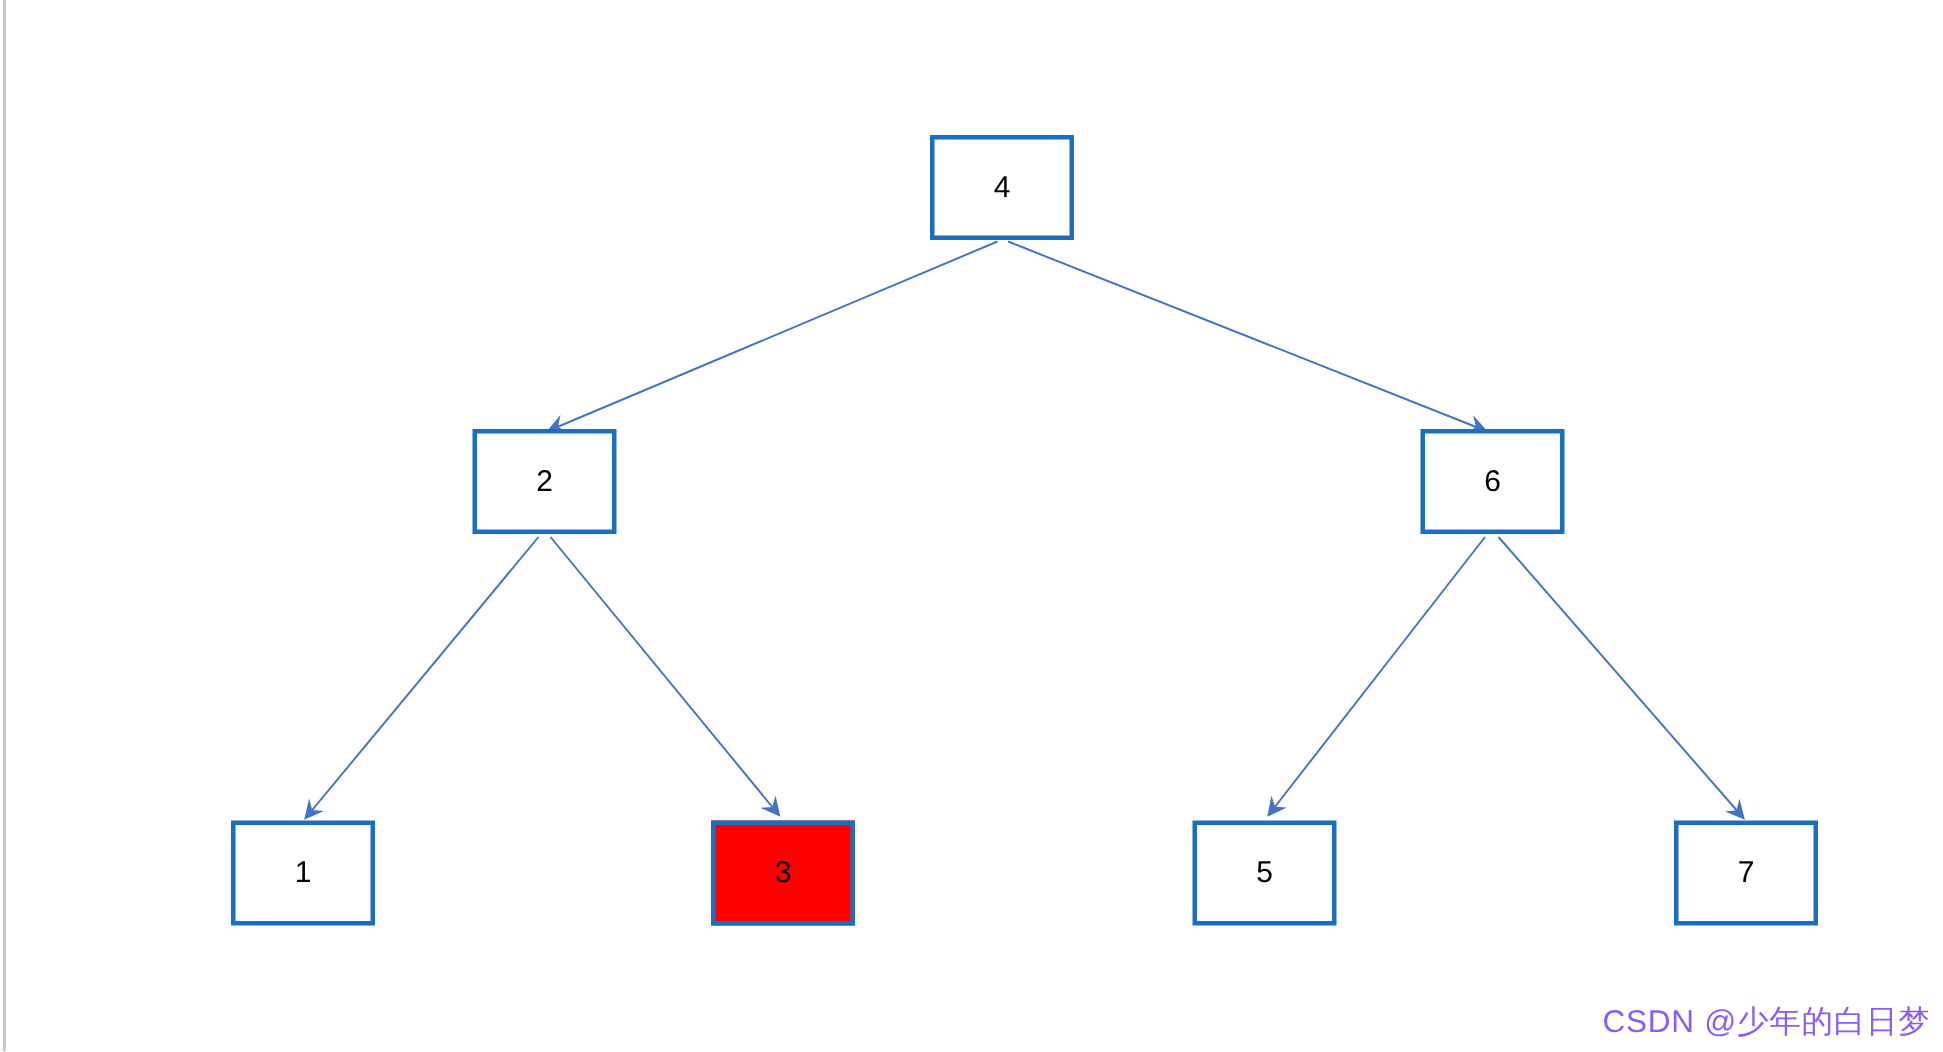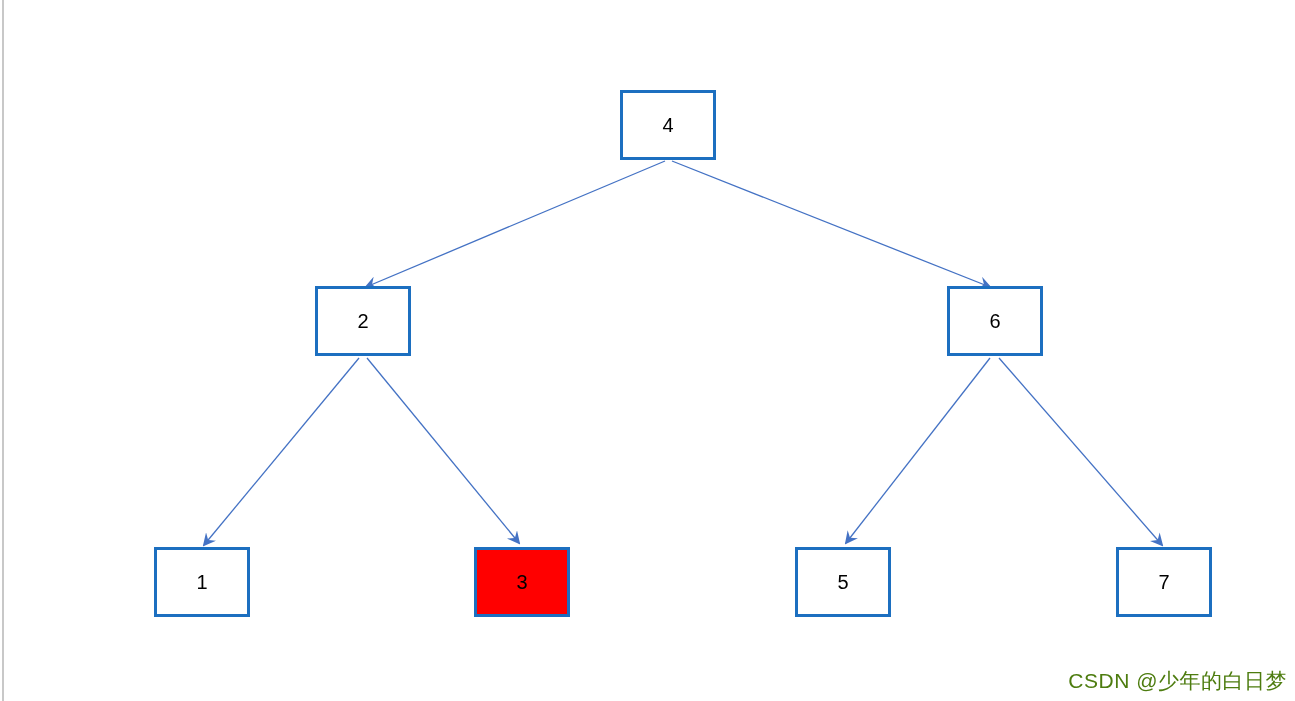--- a/index.html
+++ b/index.html
@@ -52,21 +52,21 @@
   .node-6 { left: 947px; top: 286px; }
   .node-1 { left: 154px; top: 547px; }
   .node-3 { left: 474px; top: 547px; }
   .node-5 { left: 795px; top: 547px; }
   .node-7 { left: 1116px; top: 547px; }
   .watermark {
     position: absolute;
     right: 8px;
     bottom: 6px;
     font-size: 21px;
-    color: #4d7c0f;
+    color: #8b5cf6;
     letter-spacing: 0.5px;
     user-select: none;
     white-space: nowrap;
   }
 </style>
 </head>
 <body>
 
 <div class="canvas">
 

